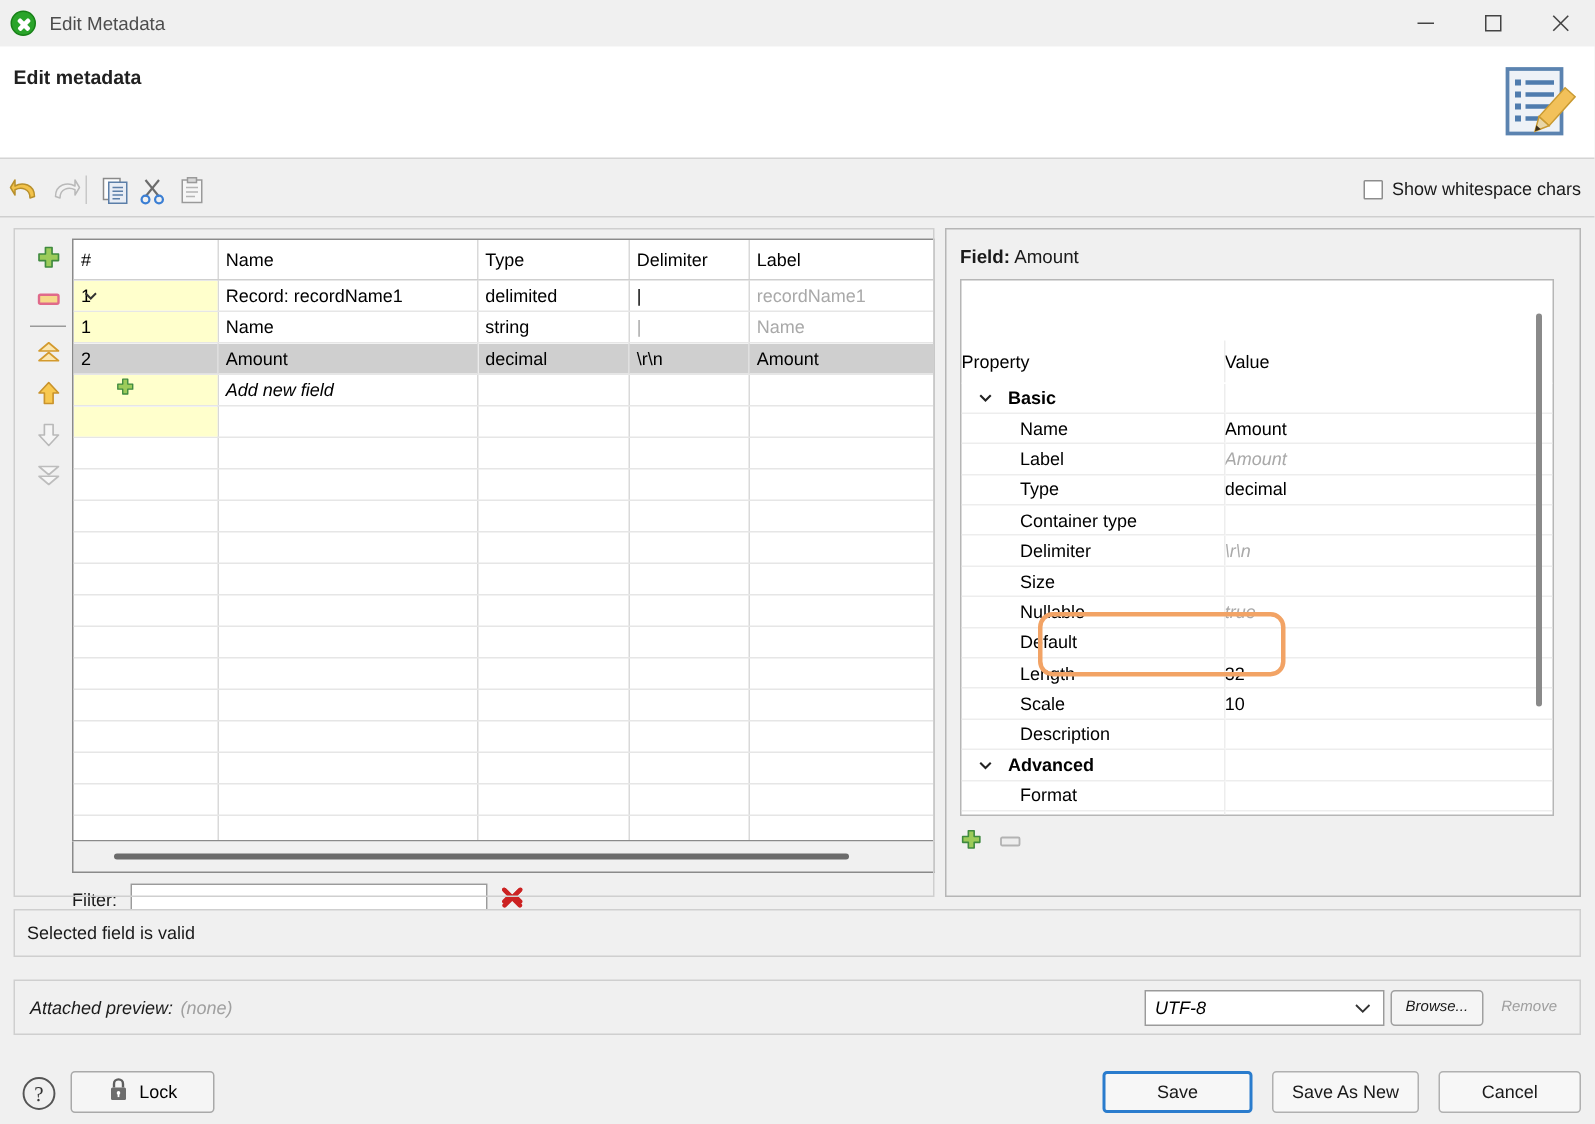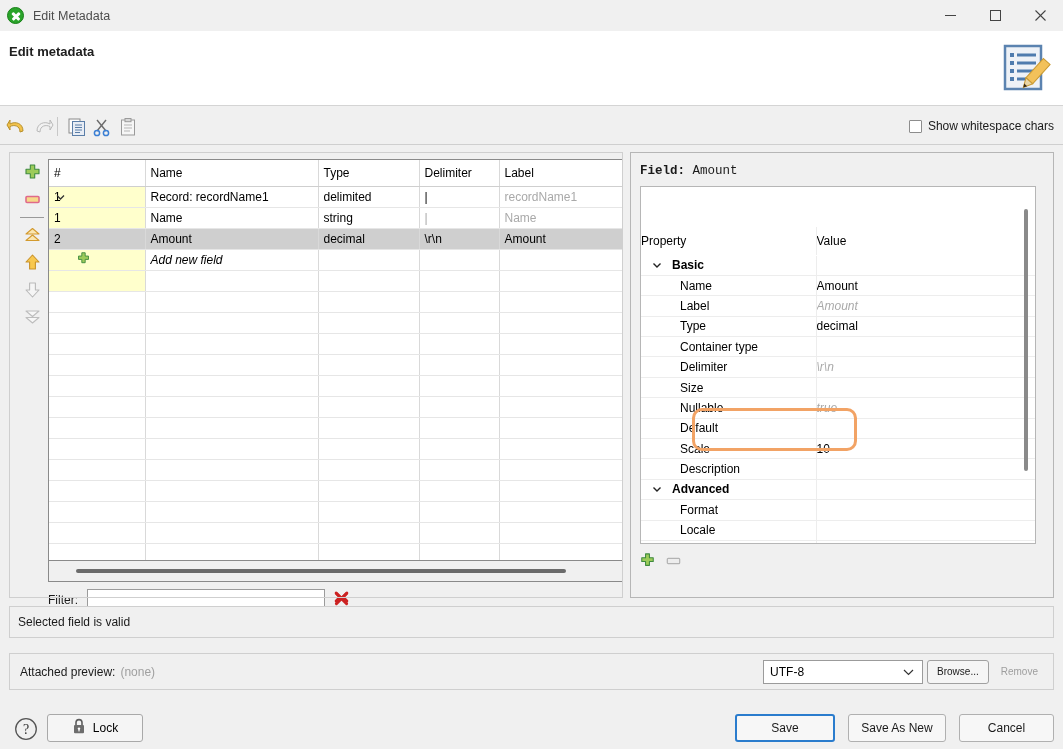--- a/index.html
+++ b/index.html
@@ -123,21 +123,21 @@
     position:absolute; left:9px; top:152px; width:614px; height:446px;
     border:1px solid #cfcfcf; pointer-events:none;
   }
 
   
   .right-pane {
     position:absolute; left:630px; top:152px; width:424px; height:446px;
     background:#f0f0f0; border:1px solid #b6b6b6;
   }
   .field-head {
-    position:absolute; left:9px; top:11px; font-size:12.5px; color:#1a1a1a;font-family:Liberation Mono, monospace;
+    position:absolute; left:9px; top:11px; font-size:12.5px; color:#1a1a1a;
   }
   .field-head b { font-weight:bold; }
   .prop-wrap {
     position:absolute; left:9px; top:33px; width:396px; height:358px;
     background:#ffffff; border:1px solid #b6b6b6; overflow:hidden;
   }
   table.props { border-collapse:collapse; width:100%; table-layout:fixed; font-size:12px;margin-top:40px; }
   table.props th, table.props td {
     border-bottom:1px solid #ededed; height:20.4px; padding:0; vertical-align:middle;
     text-align:left; font-weight:normal; white-space:nowrap; overflow:hidden;
@@ -162,21 +162,21 @@
   
   .status {
     position:absolute; left:9px; top:606px; width:1045px; height:32px;
     background:#f0f0f0; border:1px solid #cfcfcf; display:flex; align-items:center;
   }
   .status span { margin-left:8px; font-size:12px; color:#1a1a1a; }
 
   
   .preview {
     position:absolute; left:9px; top:653px; width:1045px; height:37px;
-    background:#f0f0f0; border:1px solid #cfcfcf; display:flex; align-items:center;
+    background:#f0f0f0; border:1px solid #cfcfcf; display:flex; align-items:center;font-style:italic;
   }
   .pv-label { margin-left:10px; font-size:12px; color:#1a1a1a; }
   .pv-none { margin-left:5px; font-size:12px; color:#a0a0a0; }
   .pv-right { margin-left:auto; display:flex; align-items:center; margin-right:6px; }
   .combo {
     width:160px; height:24px; background:#fff; border:1px solid #9b9b9b;
     display:flex; align-items:center; font-size:12px; padding-left:6px; position:relative;
   }
   .combo .cv { flex:1; }
   .combo .carrow { margin-right:8px; }
@@ -577,20 +577,24 @@
           </tr>
           <tr>
             <td class="p-name lvl1">Nullable</td>
             <td class="p-val muted ital">true</td>
           </tr>
           <tr>
             <td class="p-name lvl1">Default</td>
             <td class="p-val"></td>
           </tr>
           <tr>
+            <td class="p-name lvl1">Length</td>
+            <td class="p-val">32</td>
+          </tr>
+          <tr>
             <td class="p-name lvl1">Scale</td>
             <td class="p-val">10</td>
           </tr>
           <tr>
             <td class="p-name lvl1">Description</td>
             <td class="p-val"></td>
           </tr>
           <tr>
             <td class="p-name grp">
               <svg class="gchev" width="10" height="10" viewBox="0 0 10 10">

